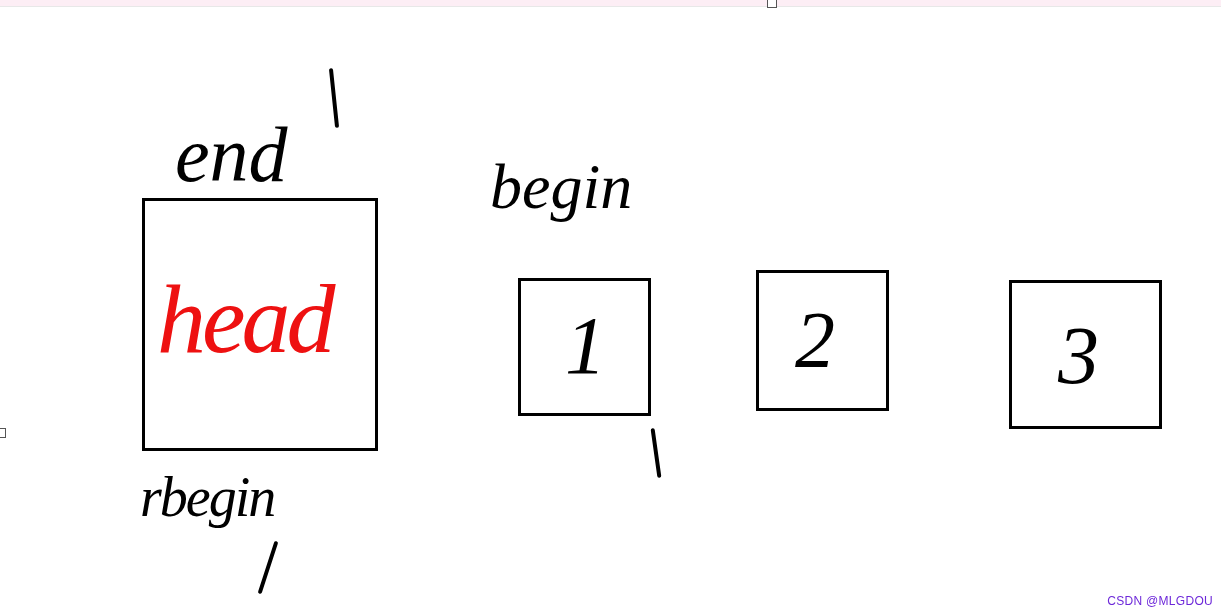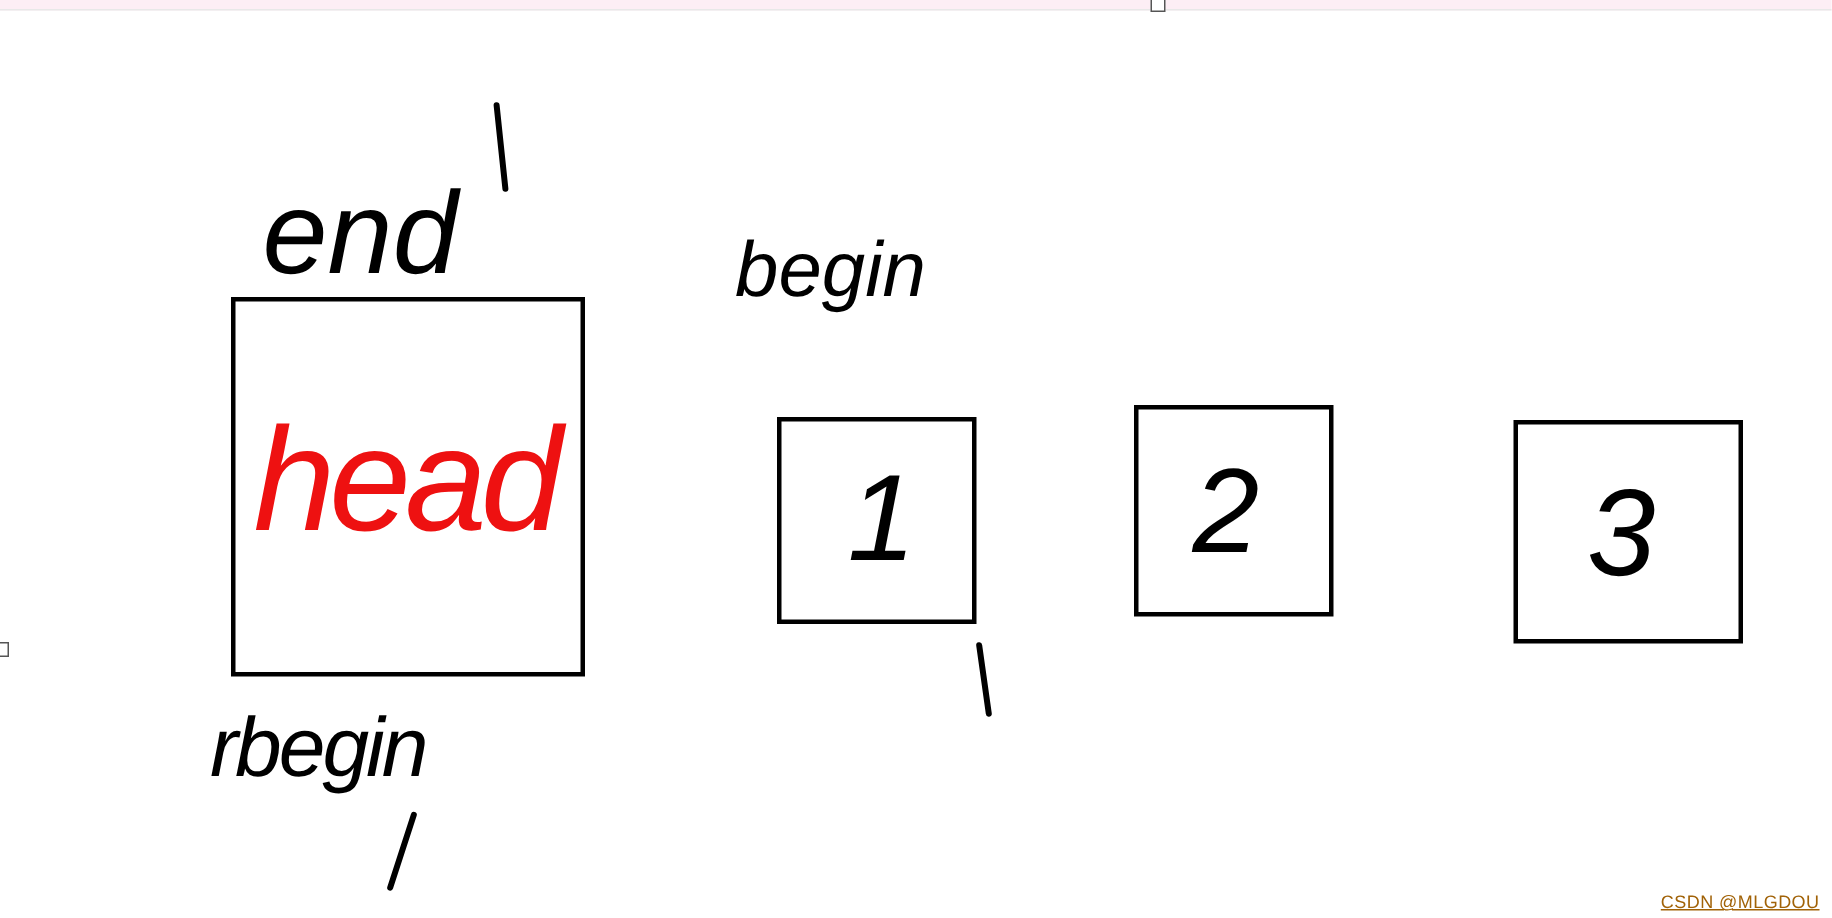--- a/index.html
+++ b/index.html
@@ -34,59 +34,58 @@
     width: 1221px;
     height: 612px;
   }
   .box {
     position: absolute;
     border: 3px solid #000;
     background: #fff;
   }
   .hand {
     position: absolute;
-    font-family: Liberation Sans, sans-serif;
+    font-family: Liberation Serif, serif;
     color: #000;
     white-space: nowrap;
   }
   .hand.red { color: #e11; }
   .deco-stroke {
     position: absolute;
     width: 4px;
     background: #000;
     border-radius: 2px;
   }
   .watermark {
     position: absolute;
     right: 8px;
     bottom: 4px;
     font-size: 12px;
-    color: #a16207;
+    color: #6d28d9;
     letter-spacing: 0.3px;
-    text-decoration: underline;
   }
 </style>
 </head>
 <body>
 
 <div class="canvas">
 
   <div class="topbar"></div>
   <div class="sel-handle" style="top:-2px;left:767px"></div>
   <div class="sel-handle" style="top:428px;left:-4px"></div>
 
   <div class="hand" style="left:175px;top:110px;font-size:78px;font-style:italic">end</div>
 
   <div class="deco-stroke" style="left:332px;top:68px;height:60px;transform:rotate(-6deg)"></div>
 
-  <div class="box" style="left:154px;top:198px;width:230px;height:247px">
+  <div class="box" style="left:142px;top:198px;width:230px;height:247px">
     <div class="hand red" style="left:12px;top:62px;font-size:98px;font-style:italic;letter-spacing:-4px">head</div>
   </div>
 
-  <div class="hand" style="left:490px;top:150px;font-size:52px;font-style:italic">begin</div>
+  <div class="hand" style="left:490px;top:150px;font-size:64px;font-style:italic">begin</div>
 
   <div class="box" style="left:518px;top:278px;width:127px;height:132px">
     <div class="hand" style="left:44px;top:18px;font-size:82px;font-style:italic">1</div>
   </div>
 
   <div class="box" style="left:756px;top:270px;width:127px;height:135px">
     <div class="hand" style="left:36px;top:22px;font-size:80px;font-style:italic">2</div>
   </div>
 
   <div class="box" style="left:1009px;top:280px;width:147px;height:143px">

